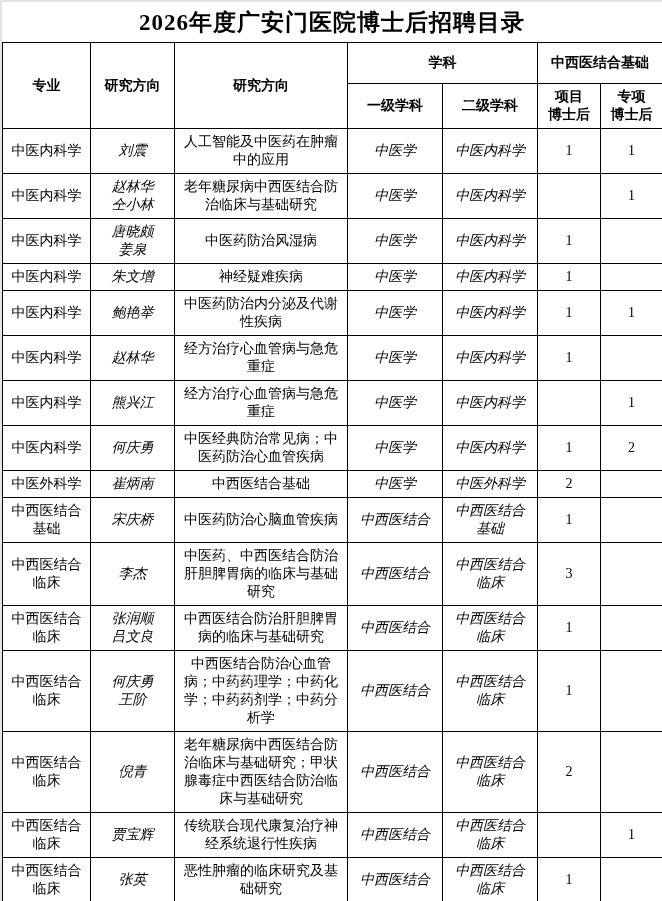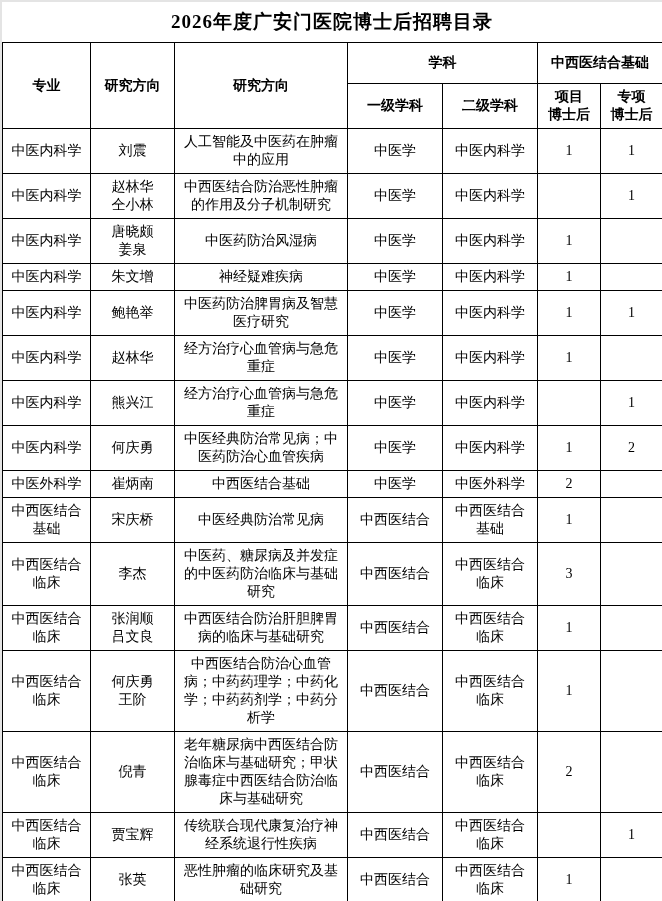--- a/index.html
+++ b/index.html
@@ -19,21 +19,21 @@
     overflow: hidden;
   }
   .title-bar {
     height: 40px;
     display: flex;
     align-items: center;
     justify-content: center;
   }
   .title-bar h1 {
     margin: 0;
-    font-size: 19px;
+    font-size: 23px;
     font-weight: bold;
     letter-spacing: 1px;
     white-space: nowrap;
   }
   table.catalog {
     width: 660px;
     border-collapse: collapse;
     table-layout: fixed;
     margin-left: 0;
   }
@@ -48,22 +48,22 @@
     word-break: break-all;
     overflow-wrap: anywhere;
   }
   table.catalog th {
     font-weight: bold;
     padding: 4px 2px;
   }
   thead tr.group-row th { height: 32px; font-family: Liberation Serif, serif; }
   thead tr.sub-row th { height: 34px; }
   td.col-specialty { padding: 4px 4px; }
-  td.col-mentor { padding: 4px 2px; }
-  td.col-level1, td.col-level2 { padding: 4px 10px; }
+  td.col-mentor { padding: 4px 2px; font-style: italic; }
+  td.col-level1, td.col-level2 { padding: 4px 10px; font-style: italic; }
   td.col-project, td.col-special { padding: 4px 2px; font-size: 15px; }
   .preline { white-space: pre-line; }
 </style>
 </head>
 <body>
 
 <div class="page">
 
   <div class="title-bar">
     <h1>2026年度广安门医院博士后招聘目录</h1>
@@ -104,21 +104,21 @@
     <td class="col-level1">中医学</td>
     <td class="col-level2">中医内科学</td>
     <td class="col-project">1</td>
     <td class="col-special">1</td>
   </tr>
 
   <tr>
     <td class="col-specialty">中医内科学</td>
     <td class="col-mentor preline">赵林华
 仝小林</td>
-    <td class="col-research">中西医结合防治恶性肿瘤的作用及分子机制研究</td>
+    <td class="col-research">老年糖尿病中西医结合防治临床与基础研究</td>
     <td class="col-level1">中医学</td>
     <td class="col-level2">中医内科学</td>
     <td class="col-project"></td>
     <td class="col-special">1</td>
   </tr>
 
   <tr>
     <td class="col-specialty">中医内科学</td>
     <td class="col-mentor preline">唐晓颇
 姜泉</td>
@@ -135,21 +135,21 @@
     <td class="col-research">神经疑难疾病</td>
     <td class="col-level1">中医学</td>
     <td class="col-level2">中医内科学</td>
     <td class="col-project">1</td>
     <td class="col-special"></td>
   </tr>
 
   <tr>
     <td class="col-specialty">中医内科学</td>
     <td class="col-mentor preline">鲍艳举</td>
-    <td class="col-research">中医药防治脾胃病及智慧医疗研究</td>
+    <td class="col-research">中医药防治内分泌及代谢性疾病</td>
     <td class="col-level1">中医学</td>
     <td class="col-level2">中医内科学</td>
     <td class="col-project">1</td>
     <td class="col-special">1</td>
   </tr>
 
   <tr>
     <td class="col-specialty">中医内科学</td>
     <td class="col-mentor preline">赵林华</td>
     <td class="col-research">经方治疗心血管病与急危重症</td>
@@ -185,31 +185,31 @@
     <td class="col-research">中西医结合基础</td>
     <td class="col-level1">中医学</td>
     <td class="col-level2">中医外科学</td>
     <td class="col-project">2</td>
     <td class="col-special"></td>
   </tr>
 
   <tr>
     <td class="col-specialty">中西医结合基础</td>
     <td class="col-mentor preline">宋庆桥</td>
-    <td class="col-research">中医经典防治常见病</td>
+    <td class="col-research">中医药防治心脑血管疾病</td>
     <td class="col-level1">中西医结合</td>
     <td class="col-level2">中西医结合基础</td>
     <td class="col-project">1</td>
     <td class="col-special"></td>
   </tr>
 
   <tr>
     <td class="col-specialty">中西医结合临床</td>
     <td class="col-mentor preline">李杰</td>
-    <td class="col-research">中医药、糖尿病及并发症的中医药防治临床与基础研究</td>
+    <td class="col-research">中医药、中西医结合防治肝胆脾胃病的临床与基础研究</td>
     <td class="col-level1">中西医结合</td>
     <td class="col-level2">中西医结合临床</td>
     <td class="col-project">3</td>
     <td class="col-special"></td>
   </tr>
 
   <tr>
     <td class="col-specialty">中西医结合临床</td>
     <td class="col-mentor preline">张润顺
 吕文良</td>

